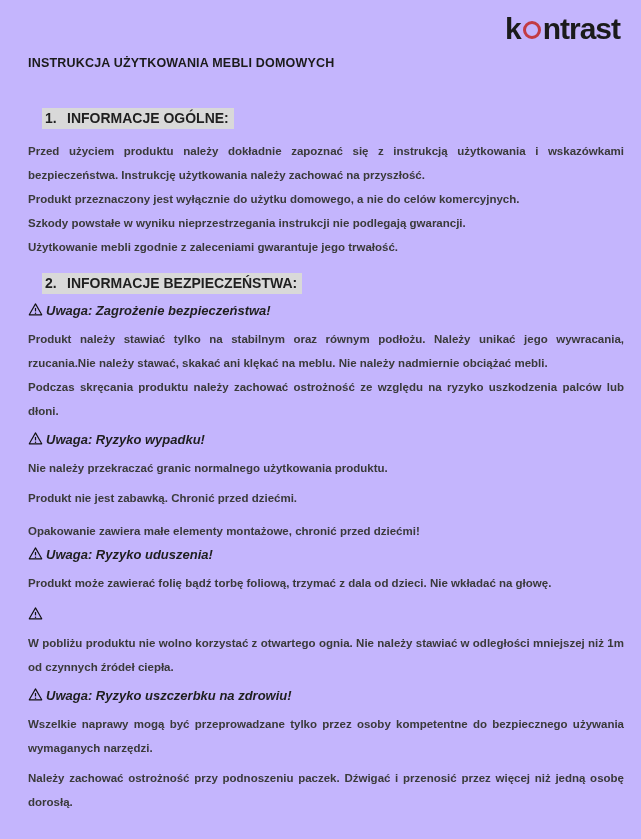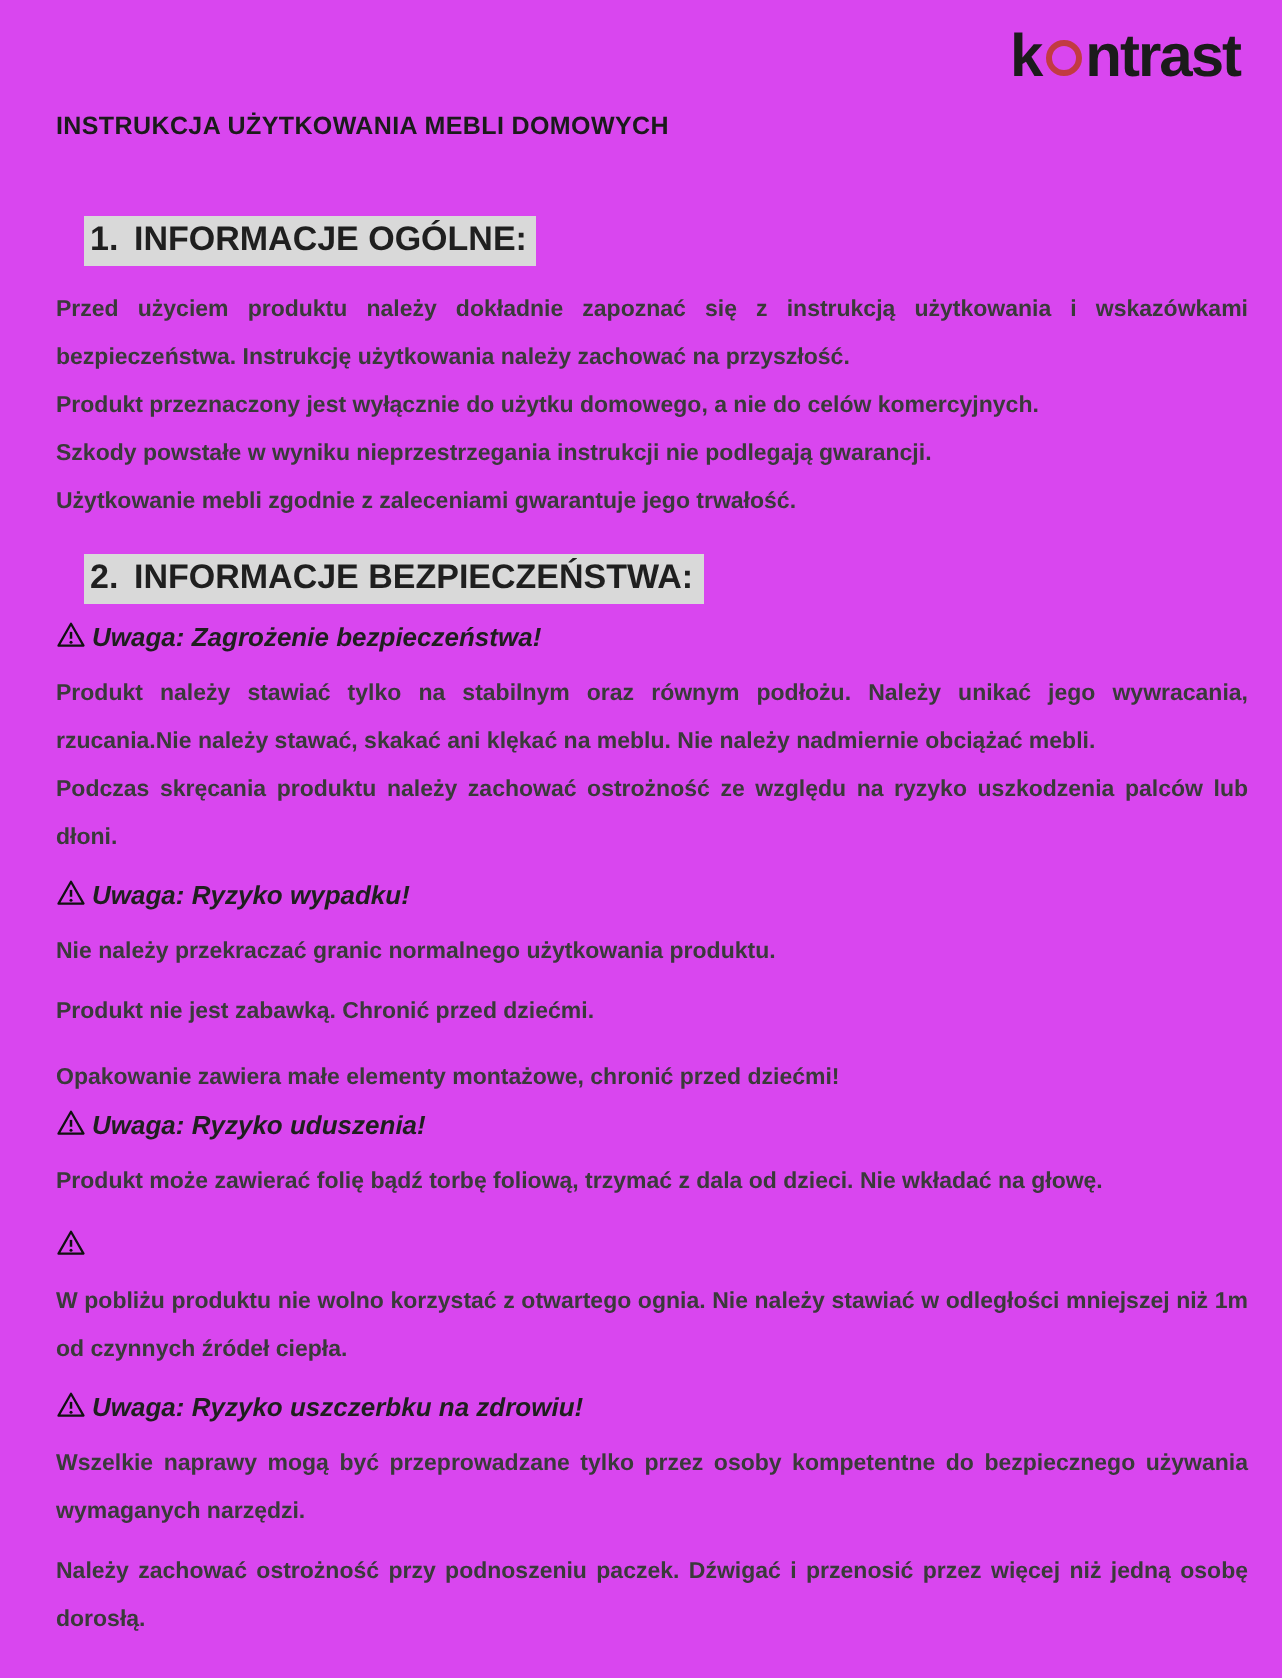--- a/index.html
+++ b/index.html
@@ -5,21 +5,21 @@
   html, body { margin: 0; padding: 0; background: #ffffff; }
   body {
     width: 641px; height: 839px; overflow: hidden;
     font-family: "Liberation Sans", sans-serif;
     color: #3a3a3a;
   }
   .page {
     box-sizing: border-box;
     width: 641px; height: 839px;
     padding: 12px 17px 0 28px;
-    background: #d946ef;
+    background: #c4b5fd;
   }
   
   .logo {
     text-align: right;
     font-weight: bold;
     font-size: 30px;
     line-height: 34px;
     color: #1b1b1b;
     letter-spacing: -1px;
     padding-right: 4px;
@@ -37,21 +37,21 @@
     margin: 8px 0 0 0;
     font-size: 12.5px;
     line-height: 18px;
     font-weight: bold;
     color: #1b1b1b;
     letter-spacing: 0.2px;
   }
   
   .sec-heading {
     margin: 36px 0 0 14px;
-    font-size: 17px;
+    font-size: 14px;
     font-weight: bold;
     color: #1f1f1f;
   }
   .sec-heading.second { margin-top: 14px; }
   .sec-heading .hl {
     background: #d9d9d9;
     display: inline-block;
     padding: 2px 5px 3px 3px;
   }
   .sec-num { display: inline-block; min-width: 22px; }

